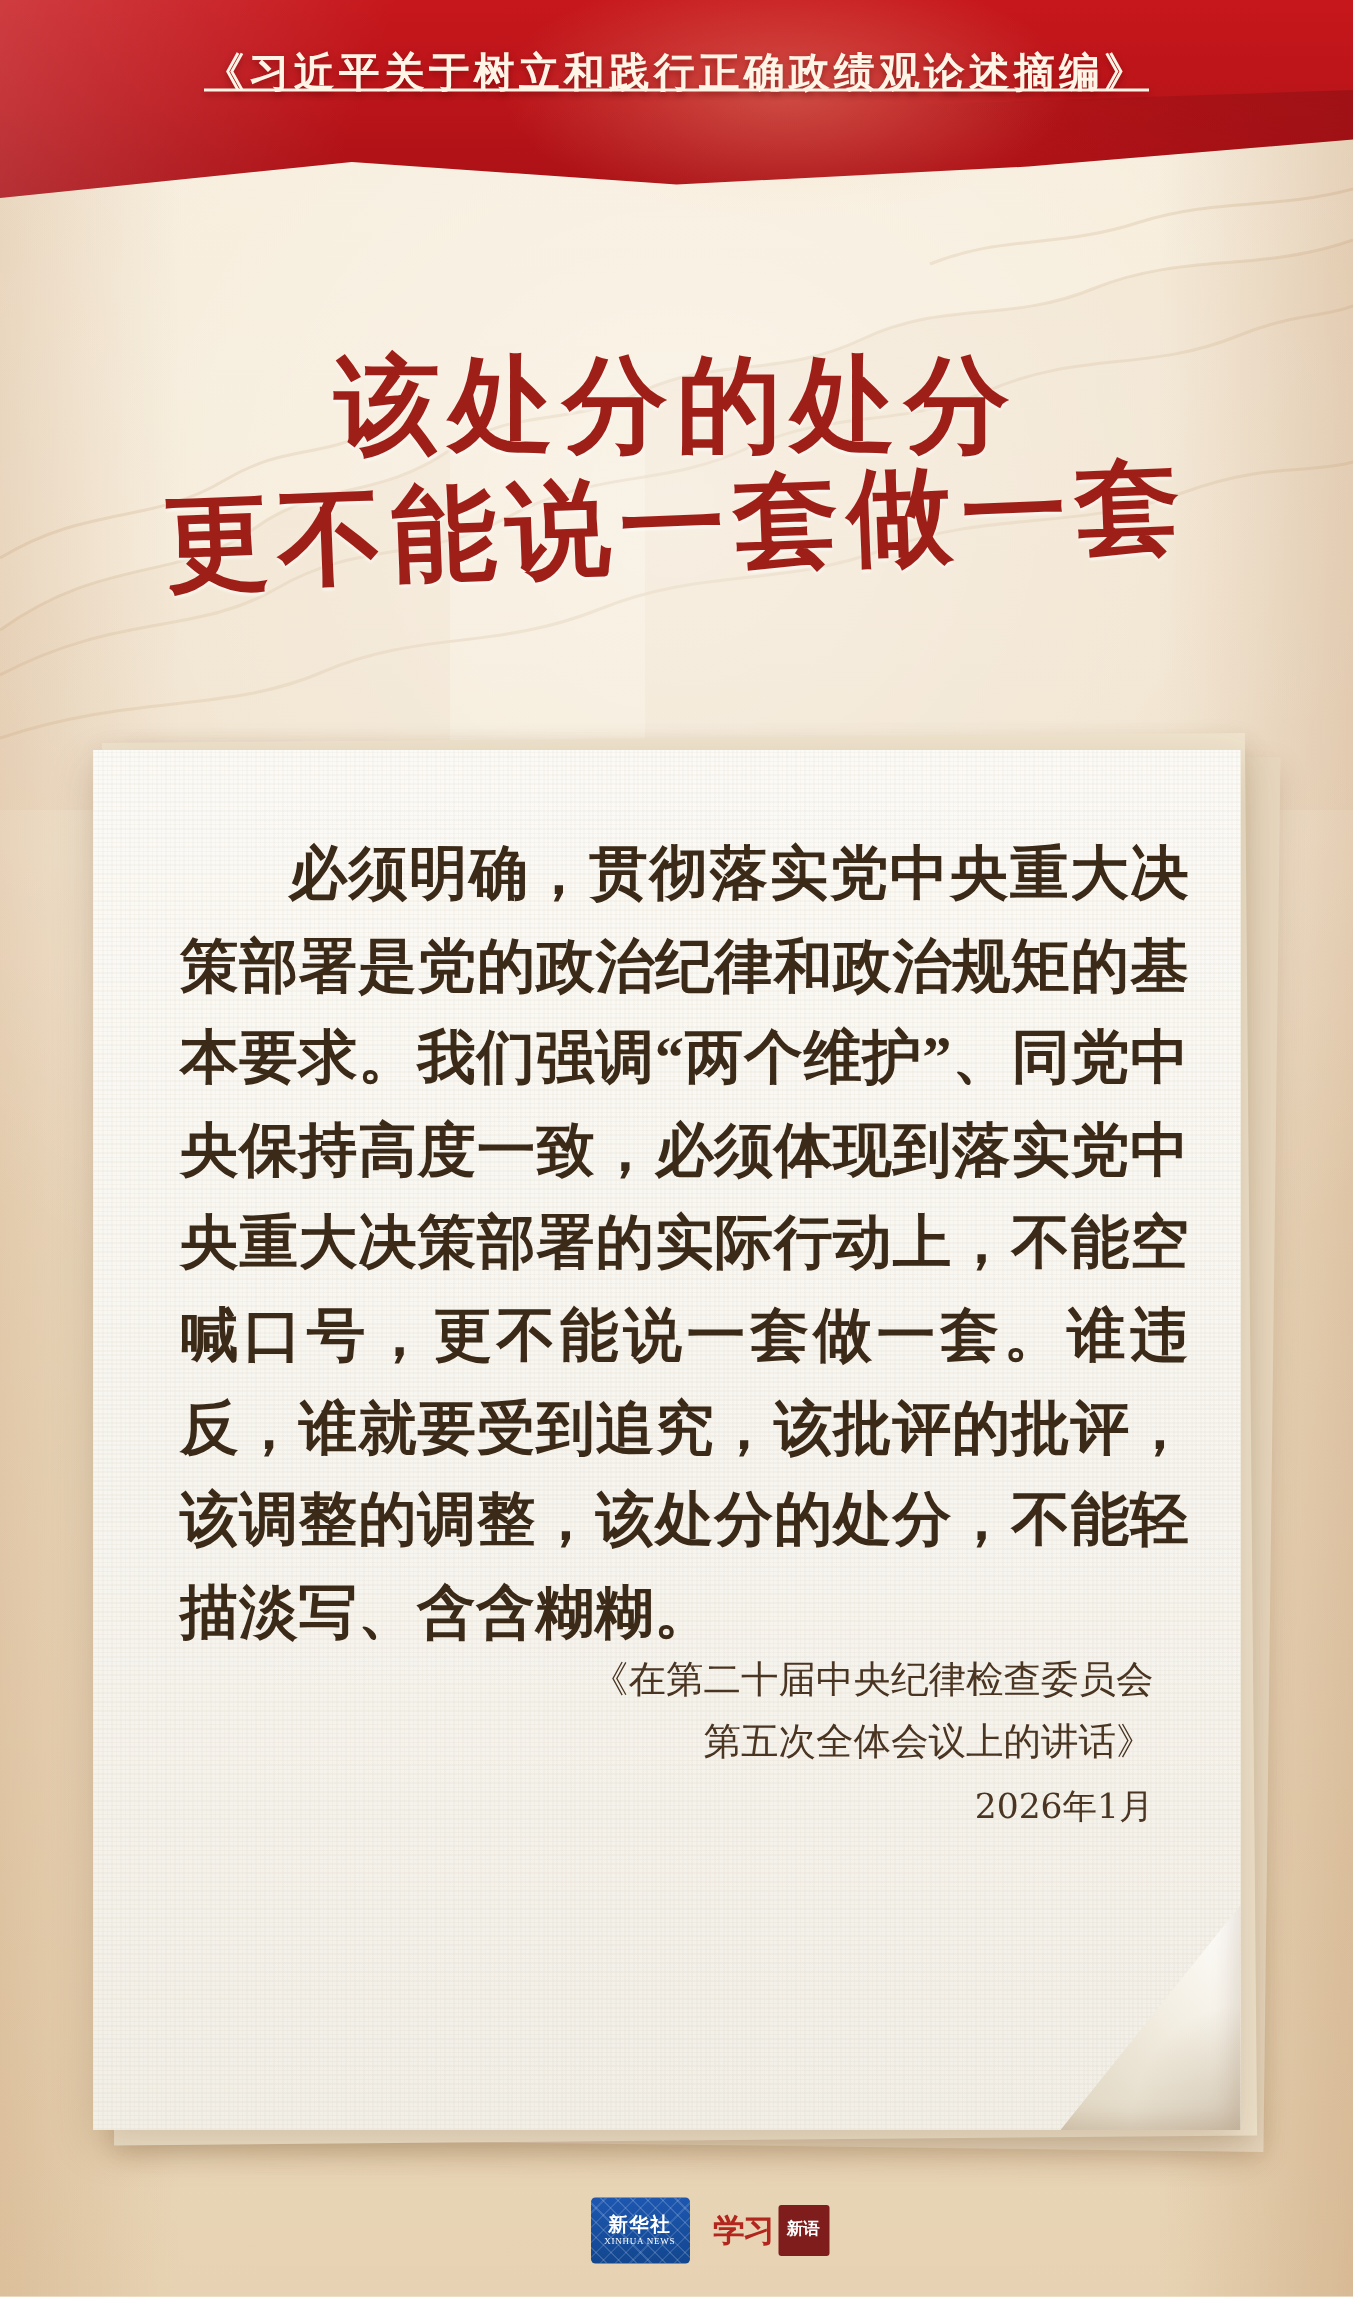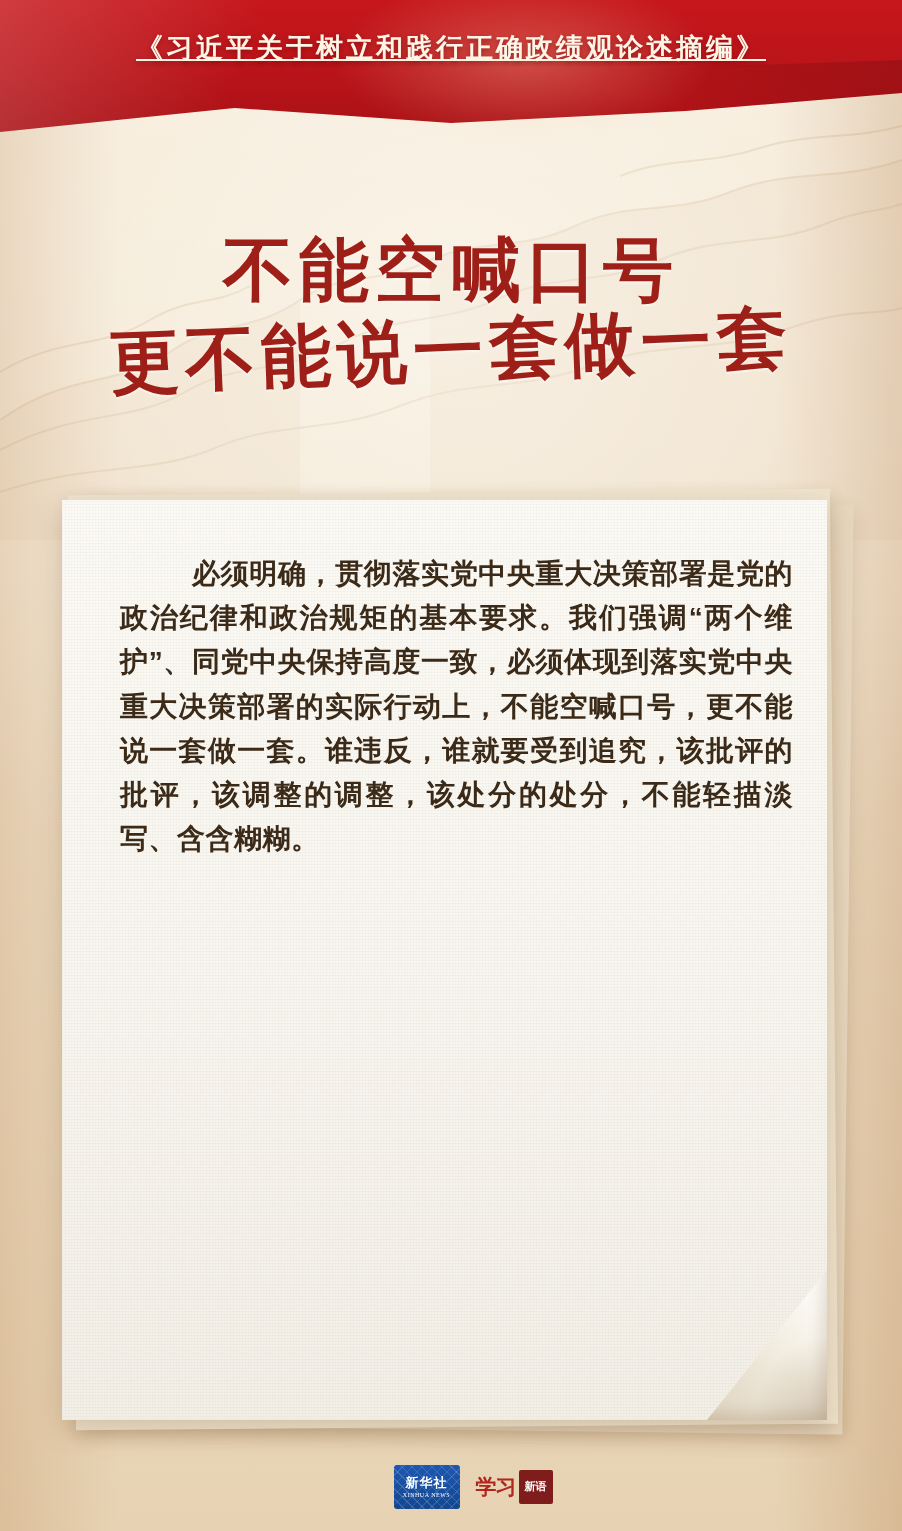--- a/index.html
+++ b/index.html
@@ -176,26 +176,26 @@
     background: radial-gradient(70% 70% at 100% 100%, rgba(110,75,35,.22), rgba(110,75,35,0) 70%);
     pointer-events: none;
   }
 
   .quote {
     position: absolute;
     left: 58px;
     right: 34px;
     top: 52px;
     color: #3b2a18;
-    font-size: 28px;
+    font-size: 39px;
     line-height: 1.58;
     letter-spacing: .5px;
     text-align: justify;
     font-weight: 600;
-    font-family: Liberation Sans, sans-serif;
+    font-family: Liberation Serif, serif;
   }
   .quote .indent { display: inline-block; width: 72px; }
 
   .source {
     position: absolute;
     right: 58px;
     top: 600px;
     width: 470px;
     text-align: right;
     color: #4a3522;
@@ -295,32 +295,37 @@
 
 <div class="banner">
   <div class="ribbon"></div>
   <div class="fold1"></div>
   <div class="fold2"></div>
   <div class="glow"></div>
   <div class="banner-title">《习近平关于树立和践行正确政绩观论述摘编》</div>
 </div>
 
 <div class="headline">
-  <div class="headline-line l1">不能空喊口号</div>
+  <div class="headline-line l1">该处分的处分</div>
   <div class="headline-line l2">更不能说一套做一套</div>
 </div>
 
 <div class="paper-back2"></div>
 <div class="paper-back1"></div>
 
 <div class="paper">
   <div class="paper-texture"></div>
 
   <div class="quote"><span class="indent"></span><span>必须明确，贯彻落实党中央重大决策部署是党的政治纪律和政治规矩的基本要求。我们强调“两个维护”、同党中央保持高度一致，必须体现到落实党中央重大决策部署的实际行动上，不能空喊口号，更不能说一套做一套。谁违反，谁就要受到追究，该批评的批评，该调整的调整，该处分的处分，不能轻描淡写、含含糊糊。</span></div>
 
+  <div class="source">
+    <div>《在第二十届中央纪律检查委员会</div>
+    <div>第五次全体会议上的讲话》</div>
+    <div class="date">2026年1月</div>
+  </div>
 
   <div class="paper-curl"></div>
   <div class="paper-curl-shadow"></div>
 </div>
 
 <div class="footer">
   <div class="logo-xinhua">
     <div class="net"></div>
     <div class="cn">新华社</div>
     <div class="en">XINHUA NEWS</div>

